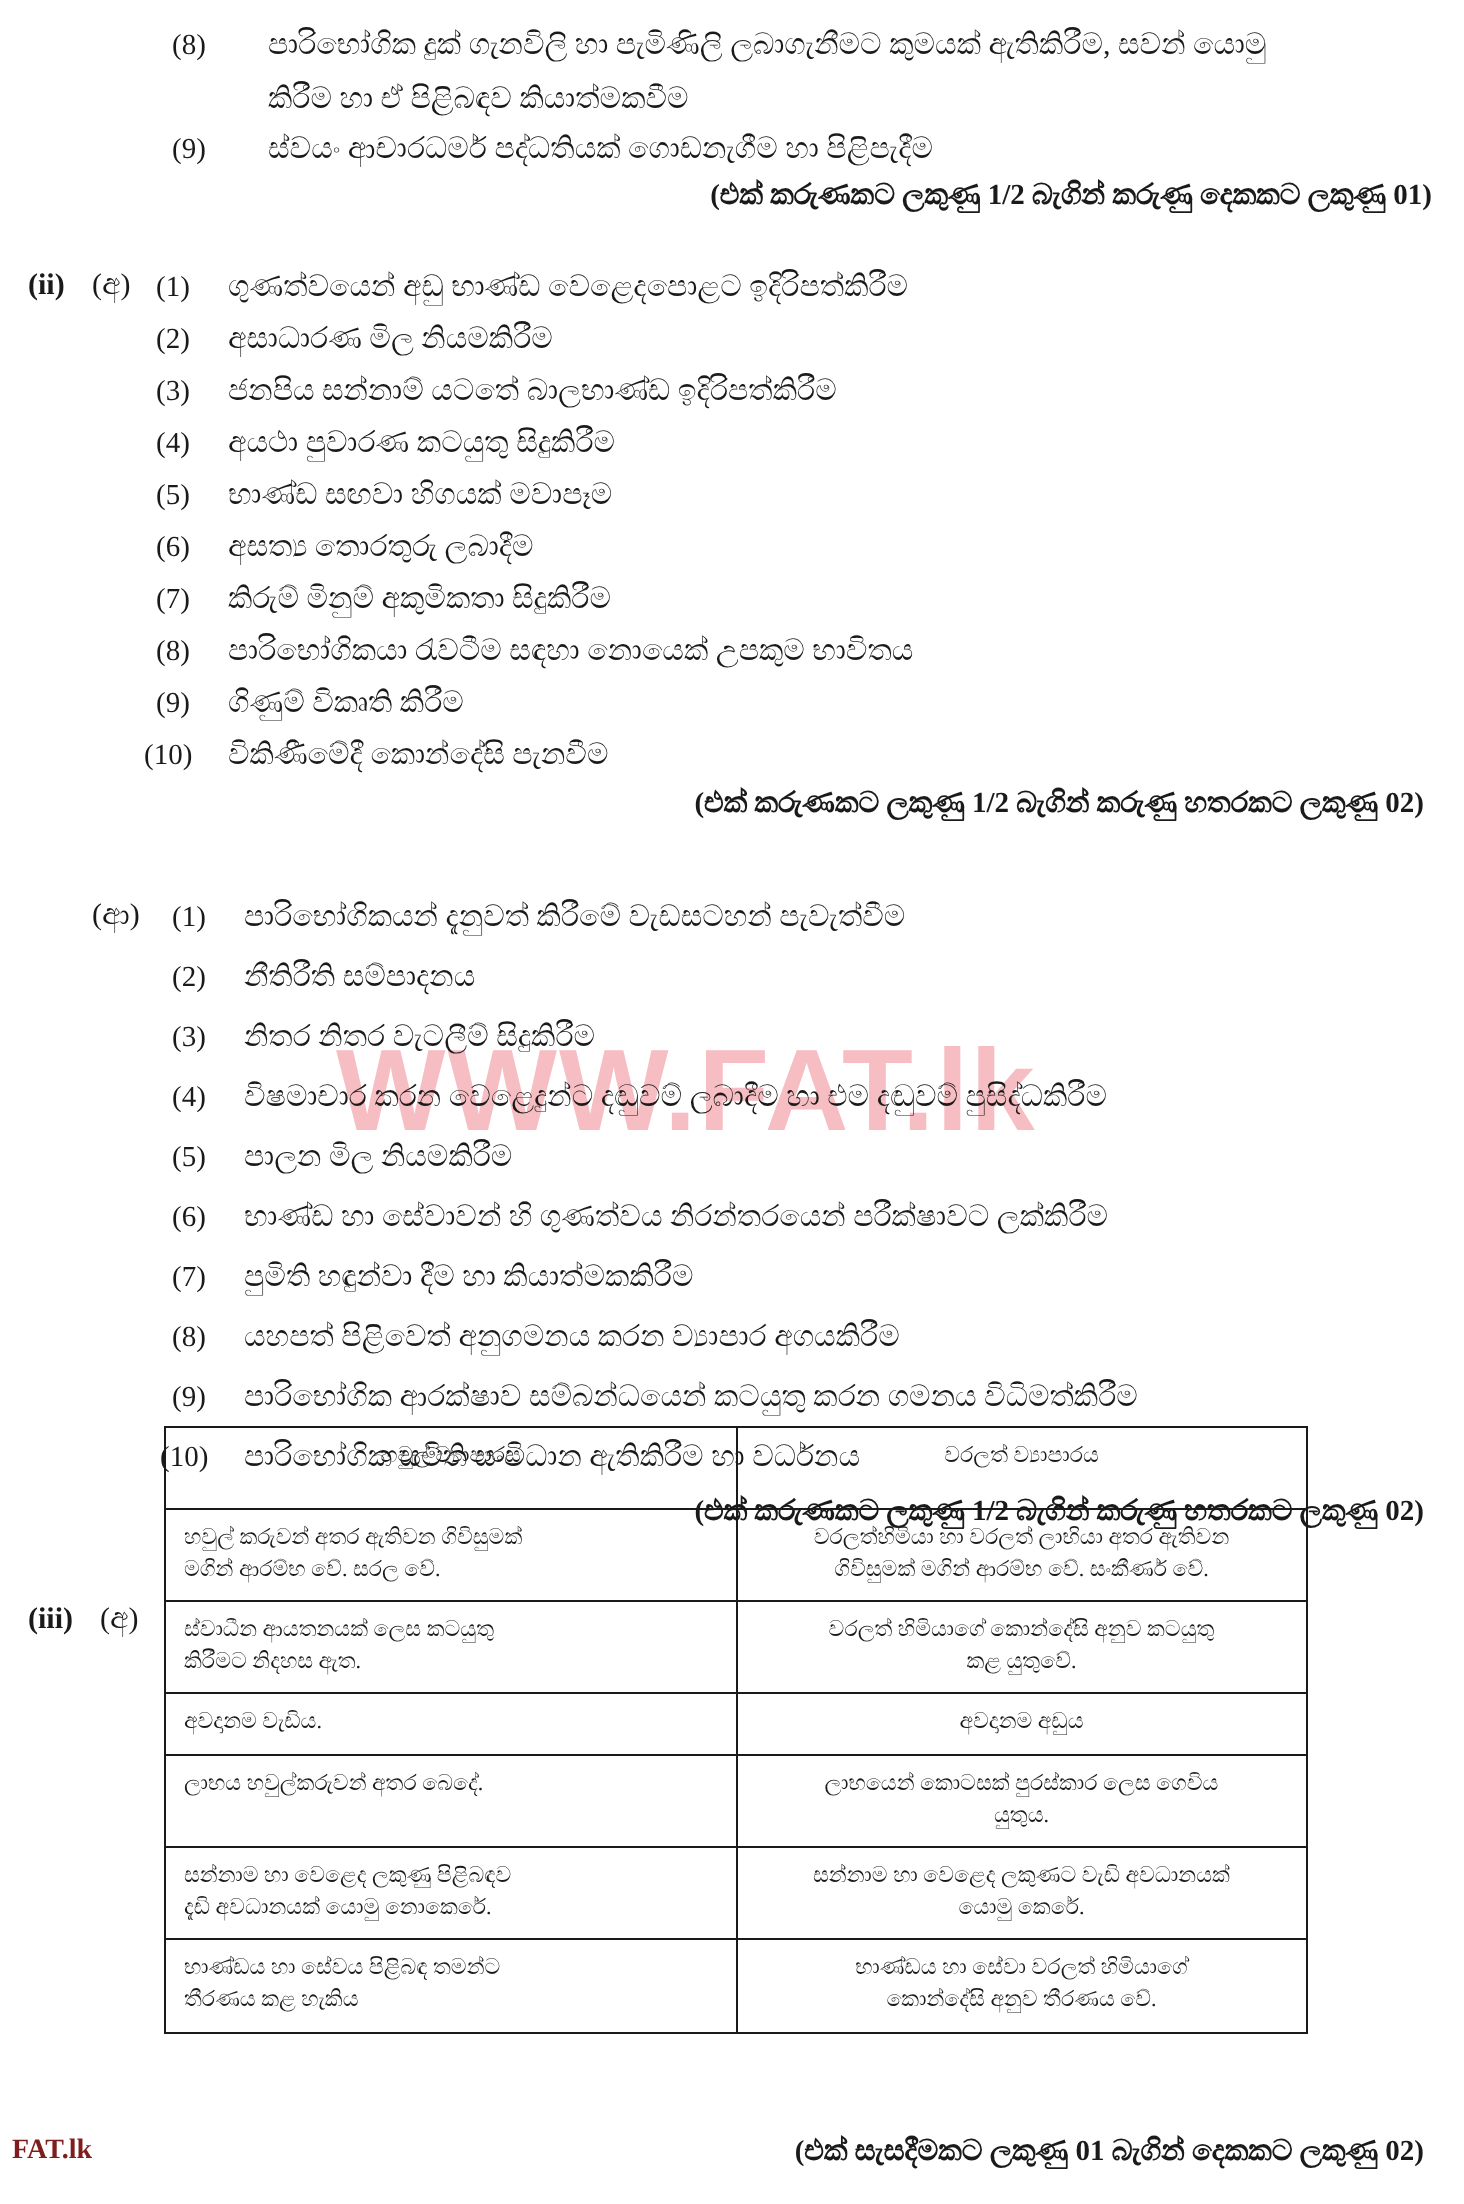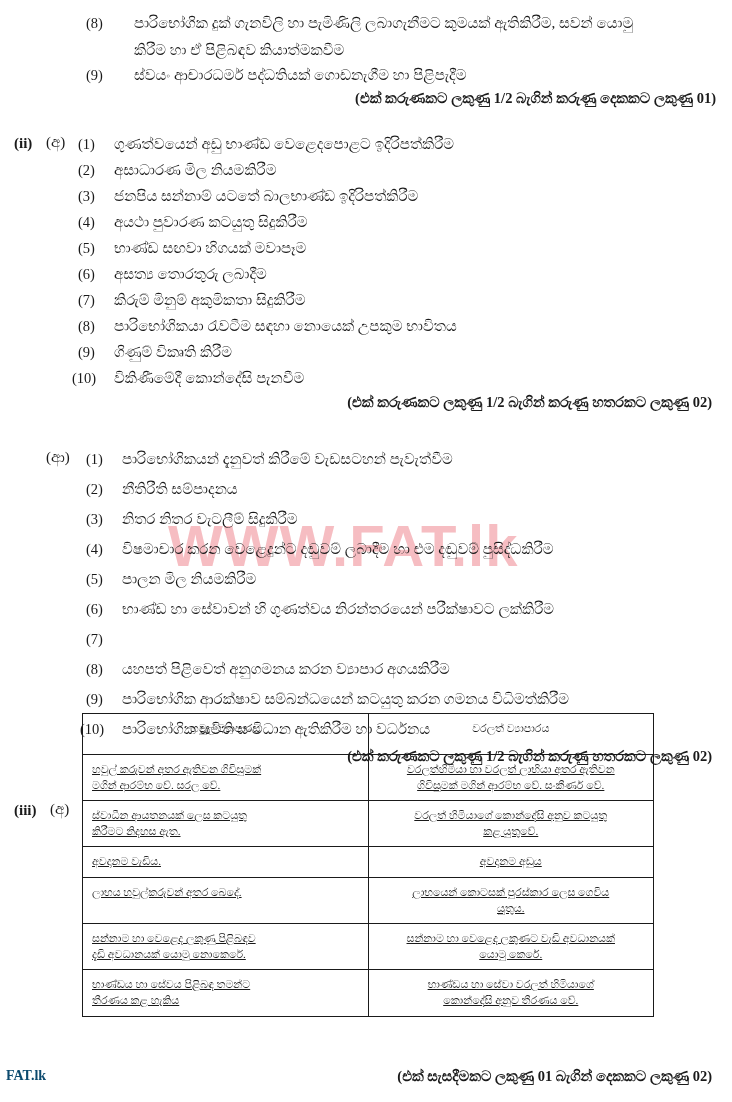--- a/index.html
+++ b/index.html
@@ -40,21 +40,21 @@
     user-select: none;
     z-index: 0;
   }
   .watermark-small {
     position: absolute;
     left: 6px;
     top: 1068px;
     font-family: "Liberation Serif", serif;
     font-weight: 700;
     font-size: 14px;
-    color: #0c4a6e;
+    color: #7f1d1d;
     z-index: 3;
   }
 
   
   .row {
     position: absolute;
     display: flex;
     align-items: flex-start;
     z-index: 2;
     line-height: 1.30;
@@ -116,21 +116,21 @@
     font-weight: normal;
   }
   .cmp-table th {
     text-align: center;
     padding: 7px 6px;
     height: 26px;
   }
   .cmp-table td { height: auto; }
   .cmp-table .col-l { width: 50%; }
   .cmp-table .col-r { width: 50%; text-align: center; }
-  .cell-line { display: block; text-decoration: underline; }
+  .cell-line { display: block; }
   .cell-gap { height: 8px; }
 </style>
 </head>
 <body>
 
 <div class="page">
 
   <div class="watermark-big">WWW.FAT.lk</div>
 
   <div class="row" style="left:86px; top:14px; width:620px;">
@@ -215,20 +215,21 @@
   <div class="row" style="left:86px; top:570px;">
     <span class="num" style="width:36px;">(5)</span>
     <span class="sin">පාලන මිල නියමකිරීම</span>
   </div>
   <div class="row" style="left:86px; top:600px;">
     <span class="num" style="width:36px;">(6)</span>
     <span class="sin">භාණ්ඩ හා සේවාවන් හි ගුණත්වය නිරන්තරයෙන් පරීක්ෂාවට ලක්කිරීම</span>
   </div>
   <div class="row" style="left:86px; top:630px;">
     <span class="num" style="width:36px;">(7)</span>
+    <span class="sin">පුමිති හඳුන්වා දීම හා කියාත්මකකිරීම</span>
   </div>
   <div class="row" style="left:86px; top:660px;">
     <span class="num" style="width:36px;">(8)</span>
     <span class="sin">යහපත් පිළිවෙත් අනුගමනය කරන ව්‍යාපාර අගයකිරීම</span>
   </div>
   <div class="row" style="left:86px; top:690px;">
     <span class="num" style="width:36px;">(9)</span>
     <span class="sin">පාරිභෝගික ආරක්ෂාව සම්බන්ධයෙන් කටයුතු කරන ගමනය විධිමත්කිරීම</span>
   </div>
   <div class="row" style="left:80px; top:720px;">

